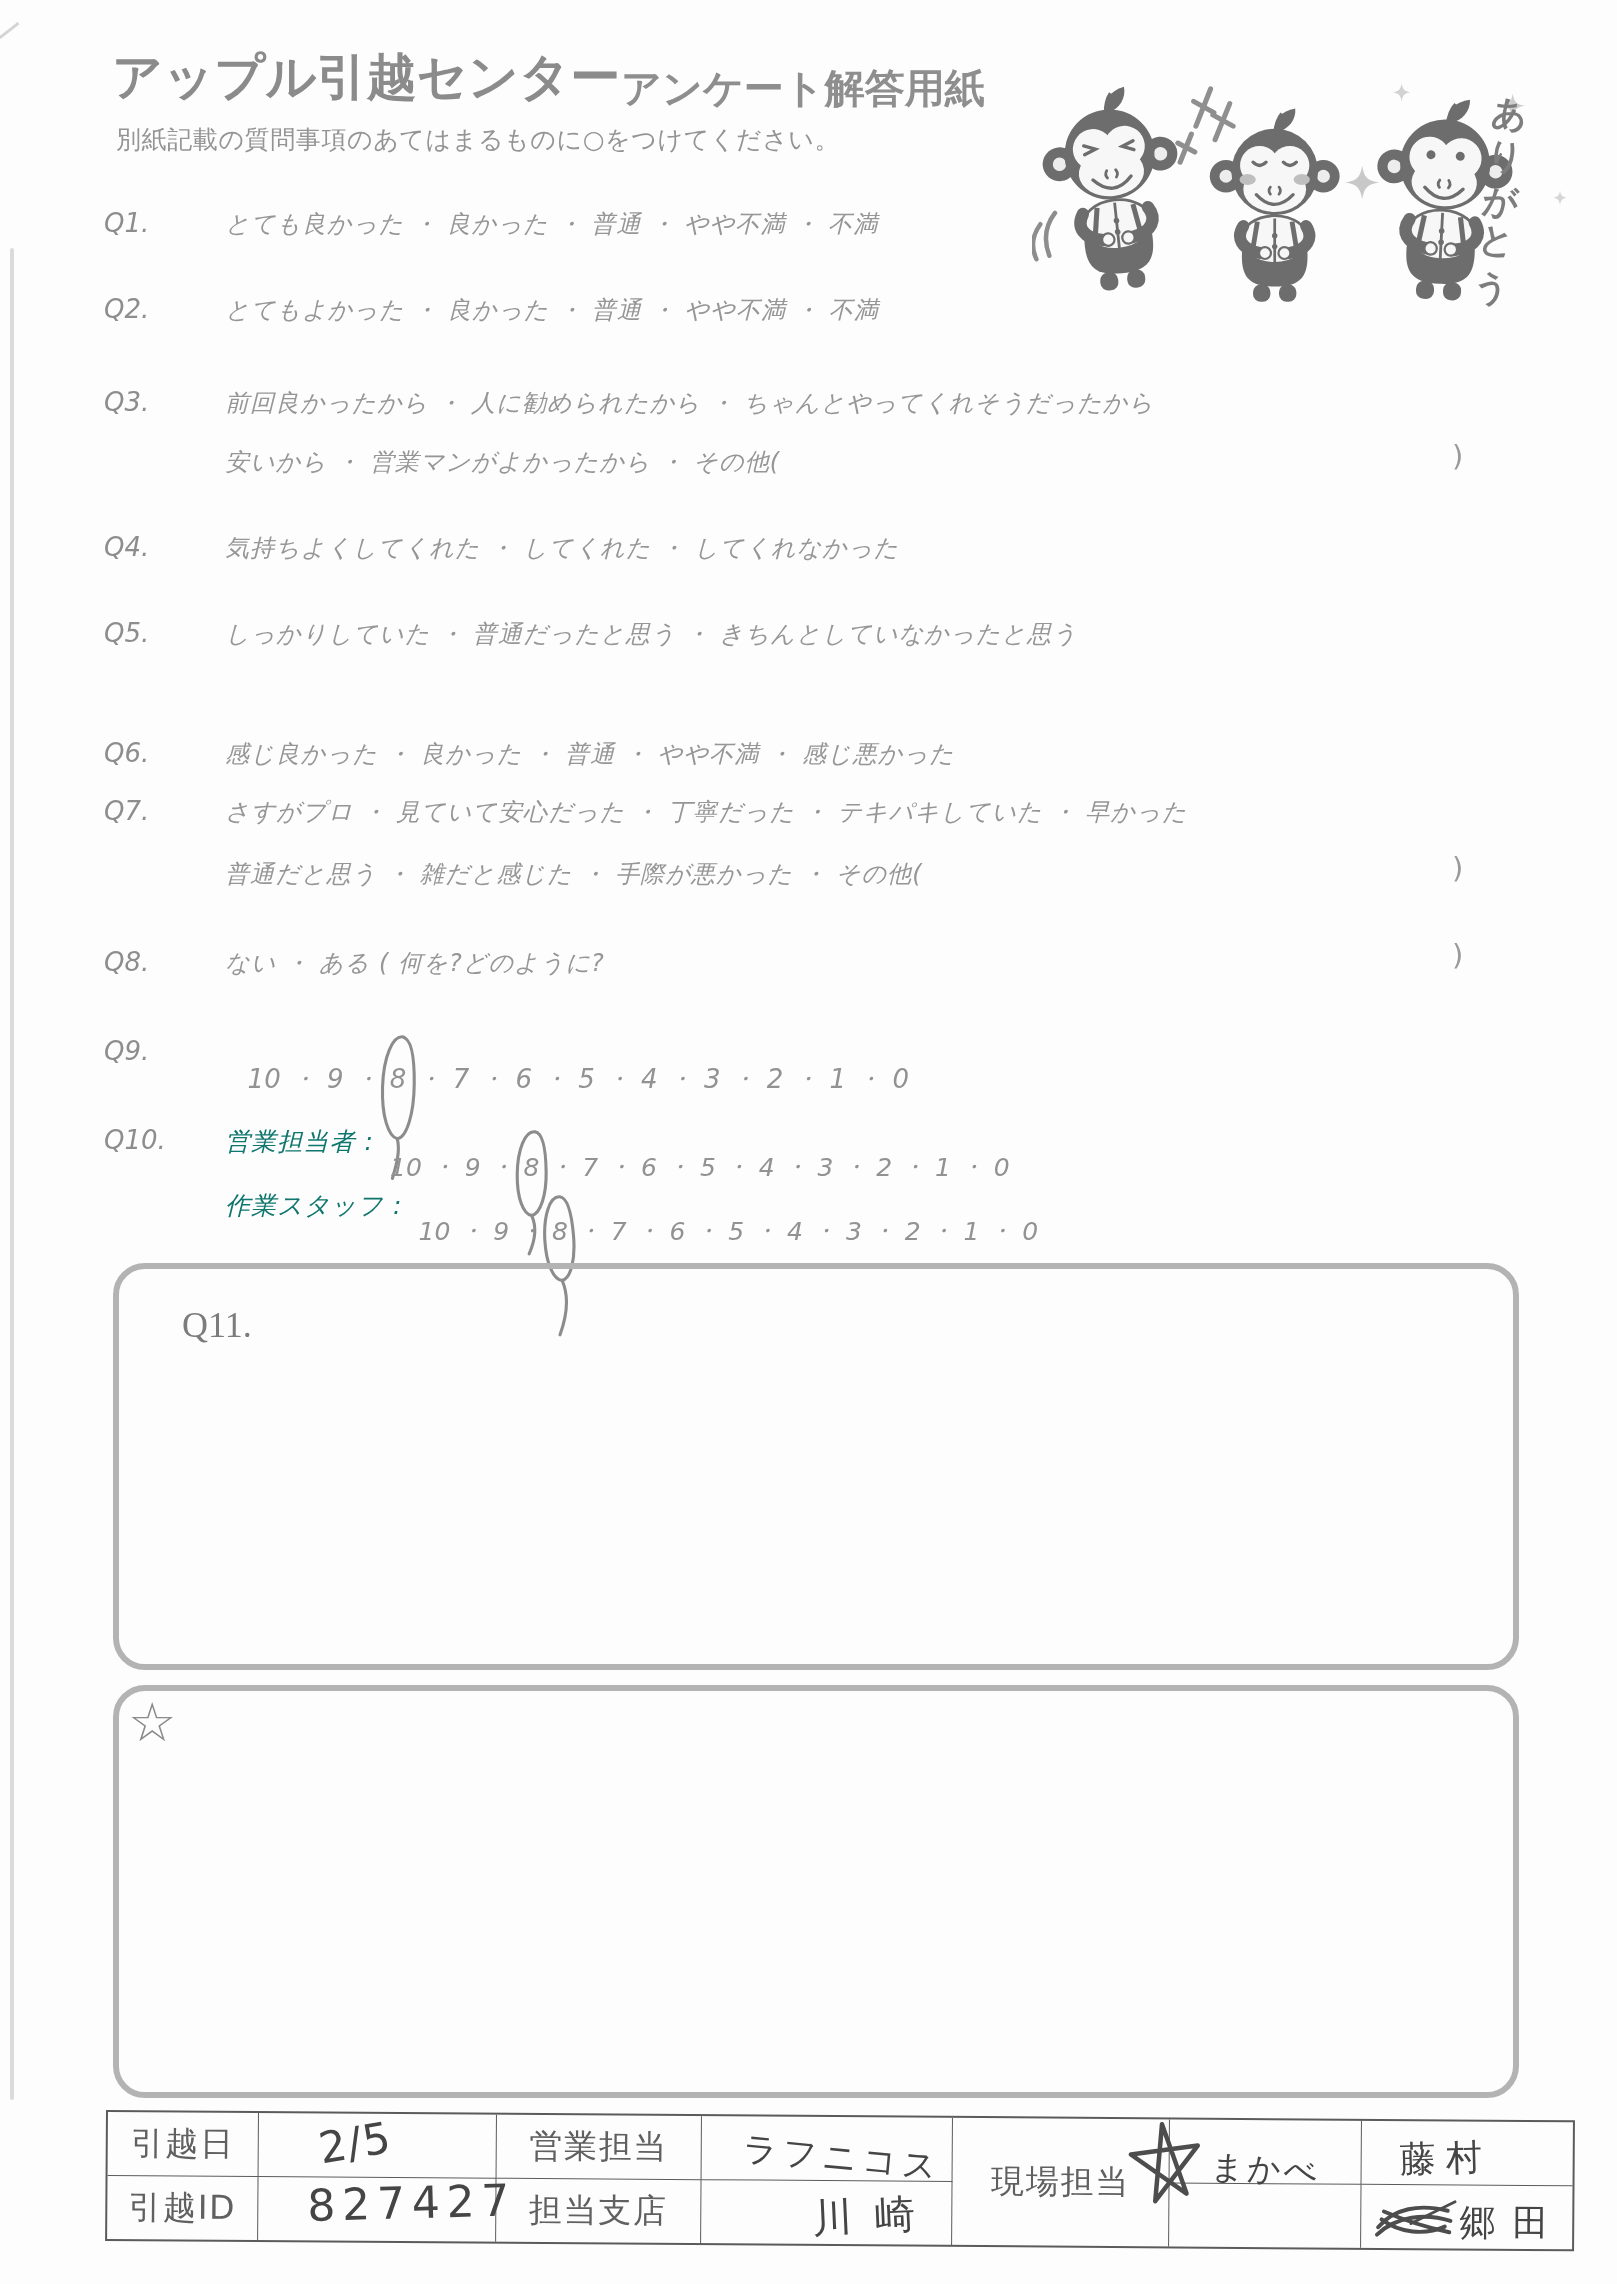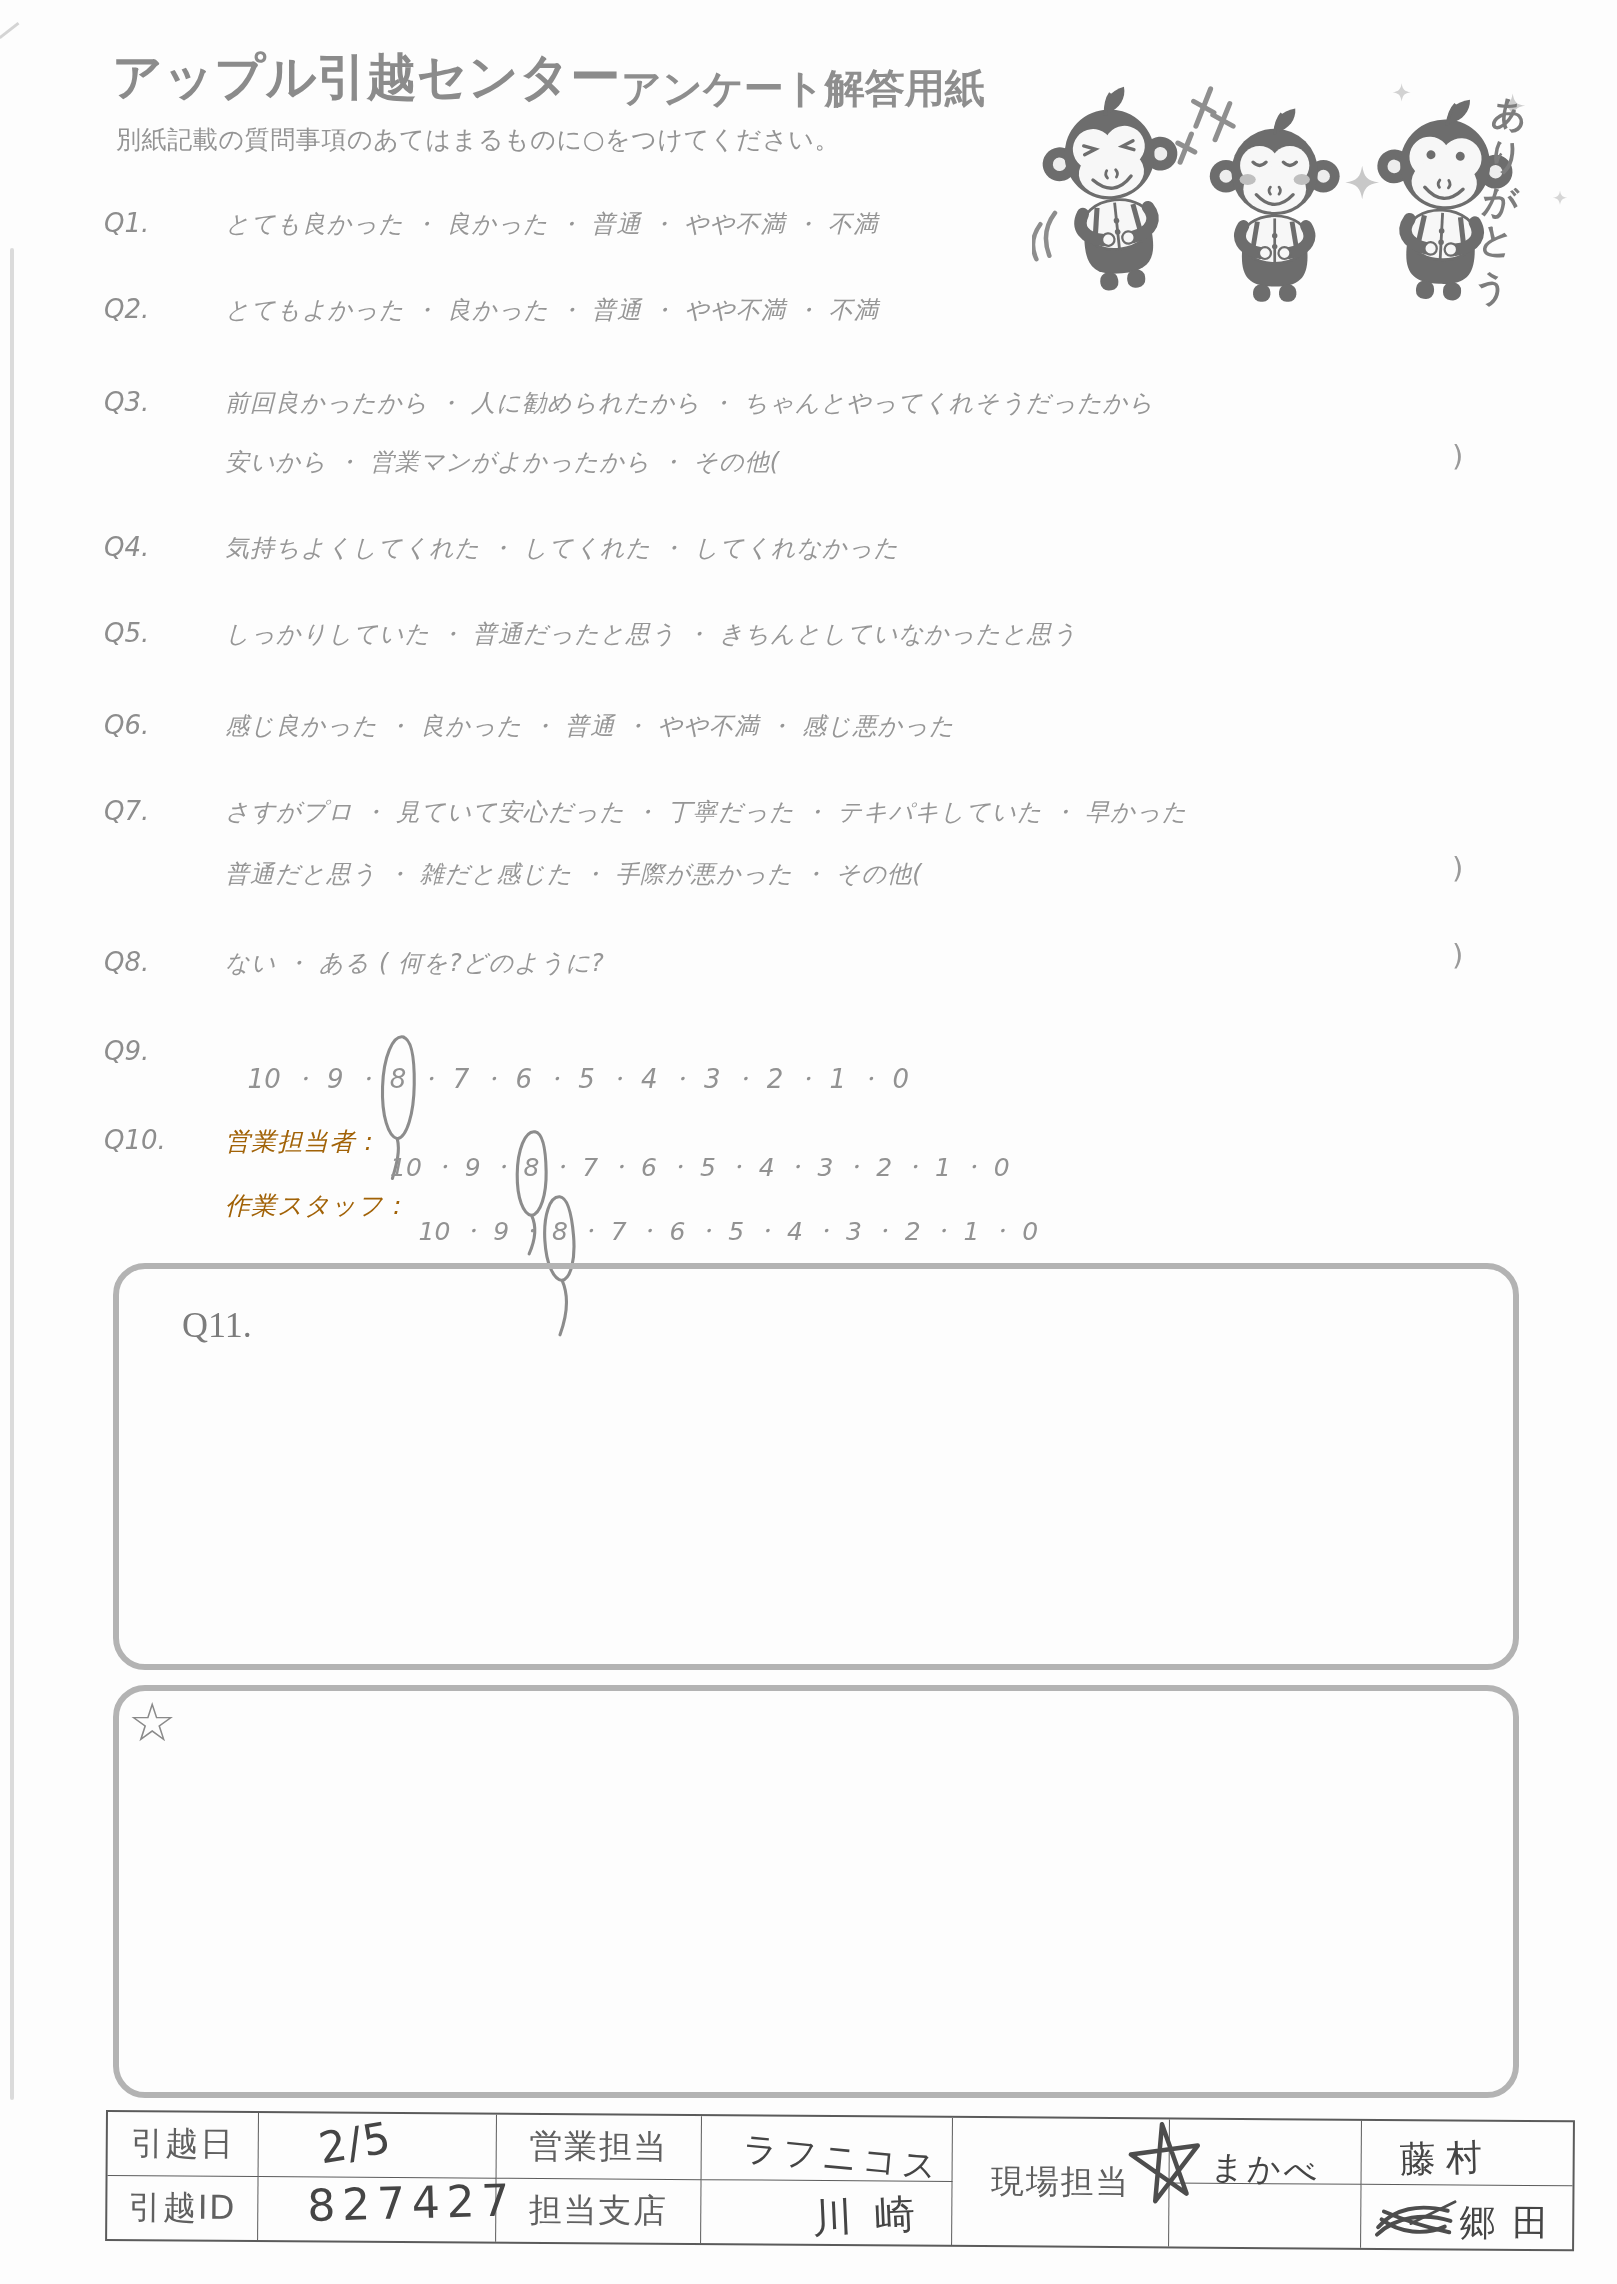--- a/index.html
+++ b/index.html
@@ -22,21 +22,21 @@
   .qrow{position:absolute;left:104px;display:flex;align-items:flex-start;white-space:nowrap;font-style:italic;}
   .qlabel{display:inline-block;width:121px;font-size:26px;color:#8d8d8d;flex:0 0 auto;}
   .opts{font-size:24px;color:#969696;letter-spacing:1.1px;}
   .cont{margin-left:121px;}
   .paren{position:absolute;left:1452px;font-size:29px;color:#9a9a9a;}
   
   .nums{font-size:26px;color:#929292;margin-top:28px;}
   .nums .sep{display:inline-block;margin:0 12.4px;font-size:21.5px;transform:translateY(-1.7px);}
   .q10row .nums{font-size:25px;}
   .q10row .nums .sep{margin:0 10.7px;}
-  .q10name{font-size:25px;color:#a16207;letter-spacing:1.1px;margin-right:16px;}
+  .q10name{font-size:25px;color:#0f766e;letter-spacing:1.1px;margin-right:16px;}
   .num{display:inline-block;}
   .circled{position:relative;display:inline-block;}
   .hand-oval{position:absolute;overflow:visible;pointer-events:none;}
   .hand-oval path{fill:none;stroke:#8c8c8c;stroke-width:5.5;stroke-linecap:round;}
   .oval-a{left:-17px;top:-35px;width:51px;height:152px;transform:rotate(3deg);}
   .oval-b{left:-17px;top:-28px;width:51px;height:130px;transform:rotate(2deg);}
   .oval-c{left:-16.4px;top:-27px;width:51px;height:147px;transform:rotate(-2deg);}
   
   .bigbox{position:absolute;left:113px;width:1394px;border:6.2px solid #b3b3b3;border-radius:32px;background:transparent;}
   .box-q11{top:1263px;height:395px;}
@@ -168,21 +168,21 @@
   <div class="qrow" style="top:532px">
     <span class="qlabel">Q4.</span>
     <span class="opts">気持ちよくしてくれた ・ してくれた ・ してくれなかった</span>
   </div>
 
   <div class="qrow" style="top:618px">
     <span class="qlabel">Q5.</span>
     <span class="opts">しっかりしていた ・ 普通だったと思う ・ きちんとしていなかったと思う</span>
   </div>
 
-  <div class="qrow" style="top:710px">
+  <div class="qrow" style="top:738px">
     <span class="qlabel">Q6.</span>
     <span class="opts">感じ良かった ・ 良かった ・ 普通 ・ やや不満 ・ 感じ悪かった</span>
   </div>
 
   <div class="qrow" style="top:796px">
     <span class="qlabel">Q7.</span>
     <span class="opts">さすがプロ ・ 見ていて安心だった ・ 丁寧だった ・ テキパキしていた ・ 早かった</span>
   </div>
   <div class="qrow" style="top:858px">
     <span class="opts cont">普通だと思う ・ 雑だと感じた ・ 手際が悪かった ・ その他(</span>

